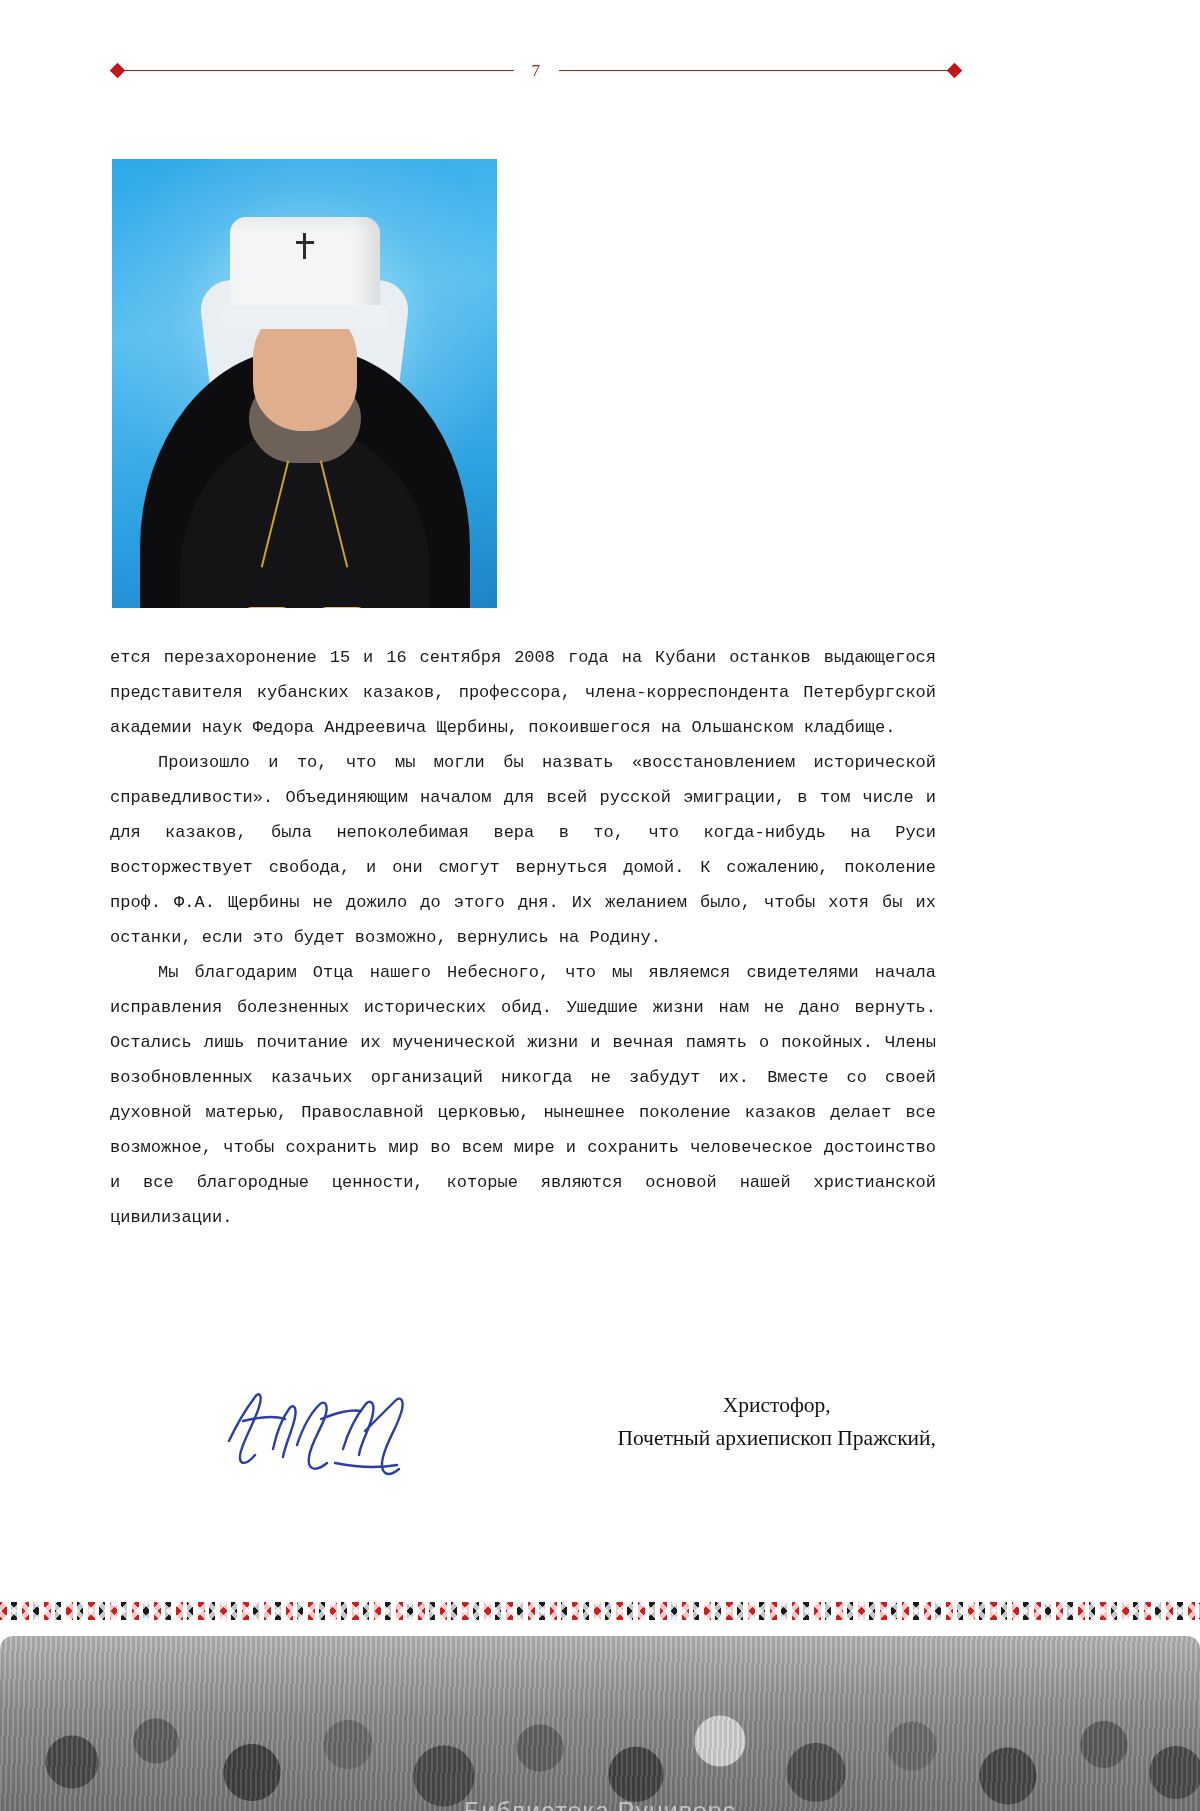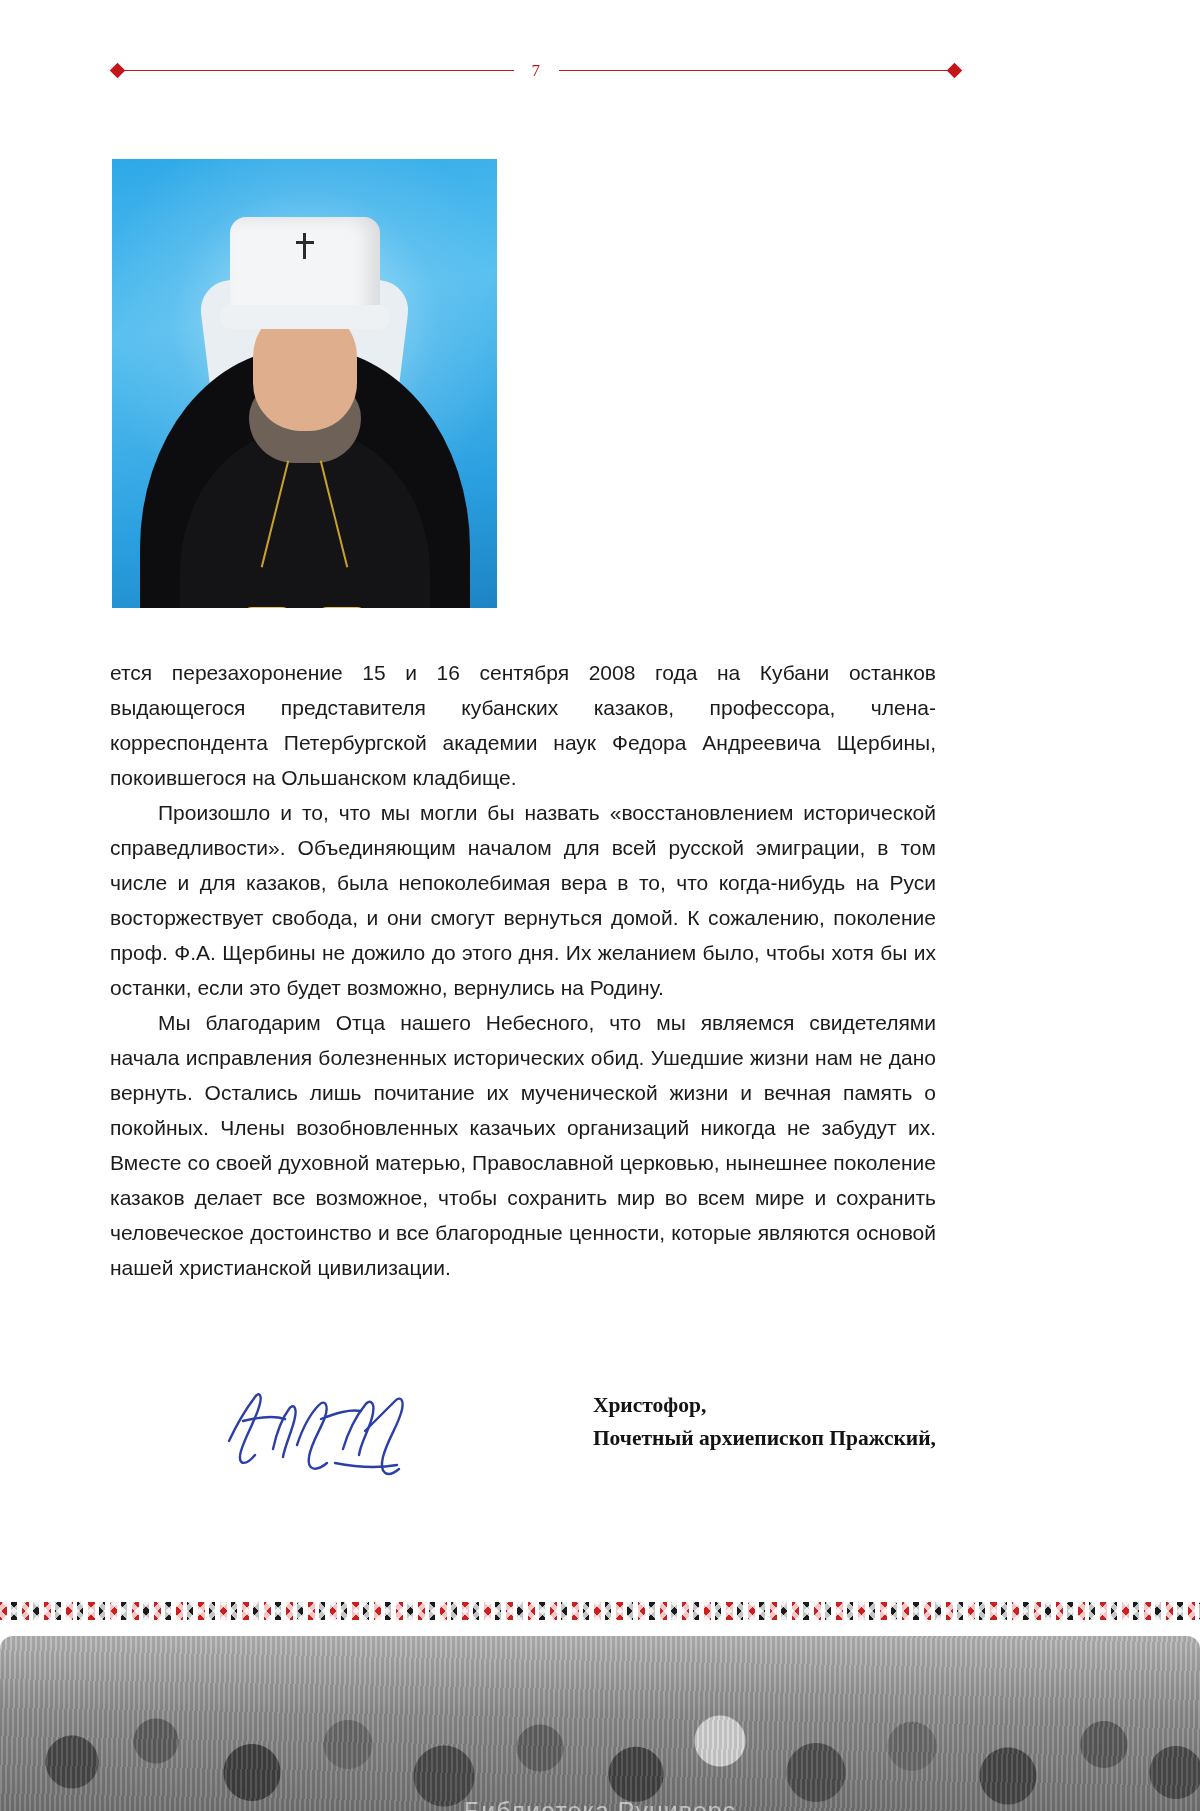--- a/index.html
+++ b/index.html
@@ -187,27 +187,27 @@
     background: #cfa92b;
     border: 3px solid #e0c359;
   }
   .portrait .medal.m1 { left: 130px; top: 448px; background: #d8bb3e; }
   .portrait .medal.m3 { right: 130px; top: 448px; background: #d8bb3e; }
 
   
   .body-text {
     position: absolute;
     left: 110px;
-    top: 655px;
+    top: 640px;
     width: 826px;
-    font-size: 21px;
+    font-size: 17px;
     line-height: 35px;
     color: #1b1b1b;
     text-align: justify;
-    font-family: Liberation Sans, sans-serif;
+    font-family: Liberation Mono, monospace;
   }
   .body-text p {
     margin: 0;
   }
   .body-text p.indent {
     text-indent: 48px;
   }
 
   
   .signature-area {
@@ -219,22 +219,22 @@
   }
   .sign-svg {
     position: absolute;
     left: 105px;
     top: -10px;
   }
   .sign-lines {
     position: absolute;
     right: 0;
     top: 4px;
-    text-align: left;
-    font-weight: bold;
+    text-align: center;
+    font-weight: normal;
     font-size: 21.5px;
     line-height: 33px;
     color: #131313;
     font-family: "Liberation Serif", serif;
     margin-left: 32px;
   }
 
   
   .ornament {
     position: absolute;

